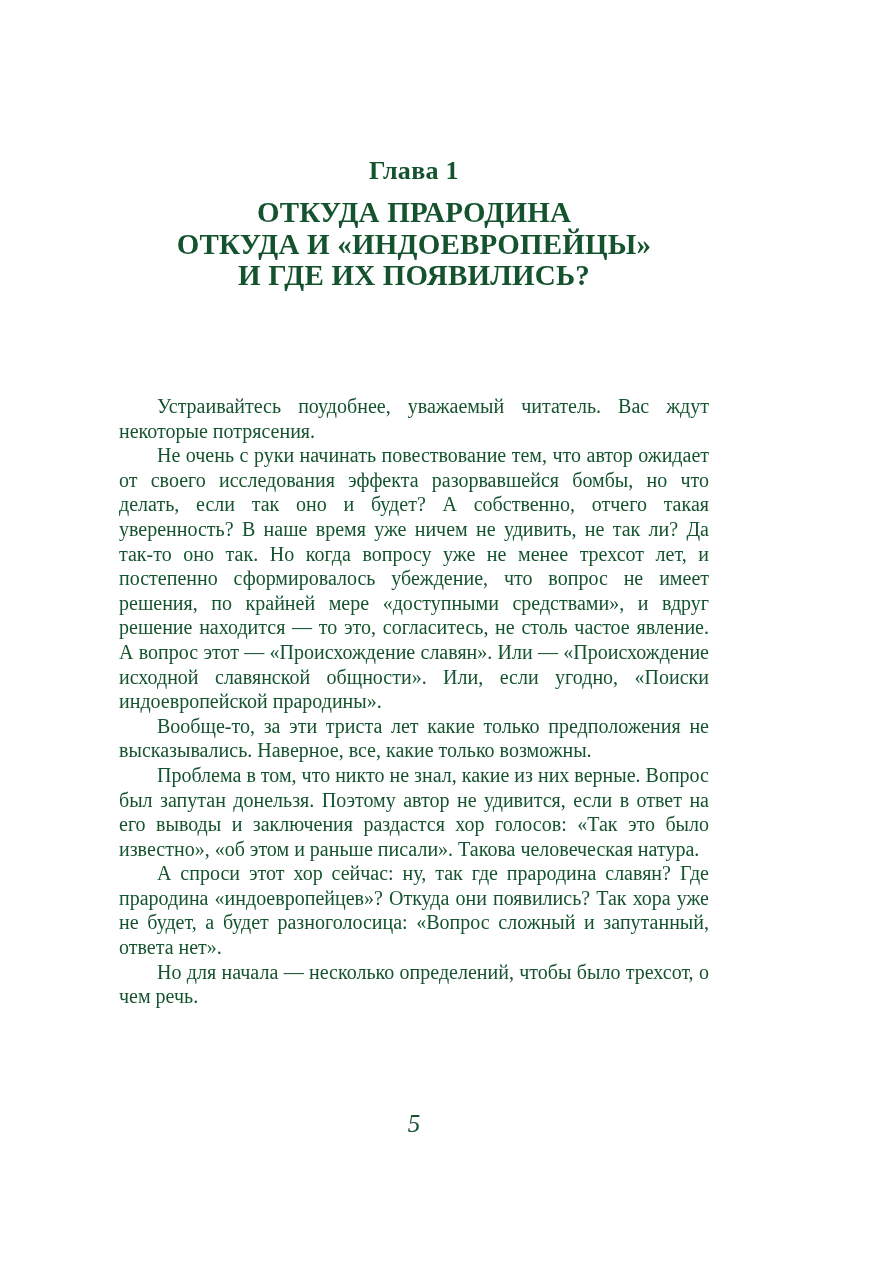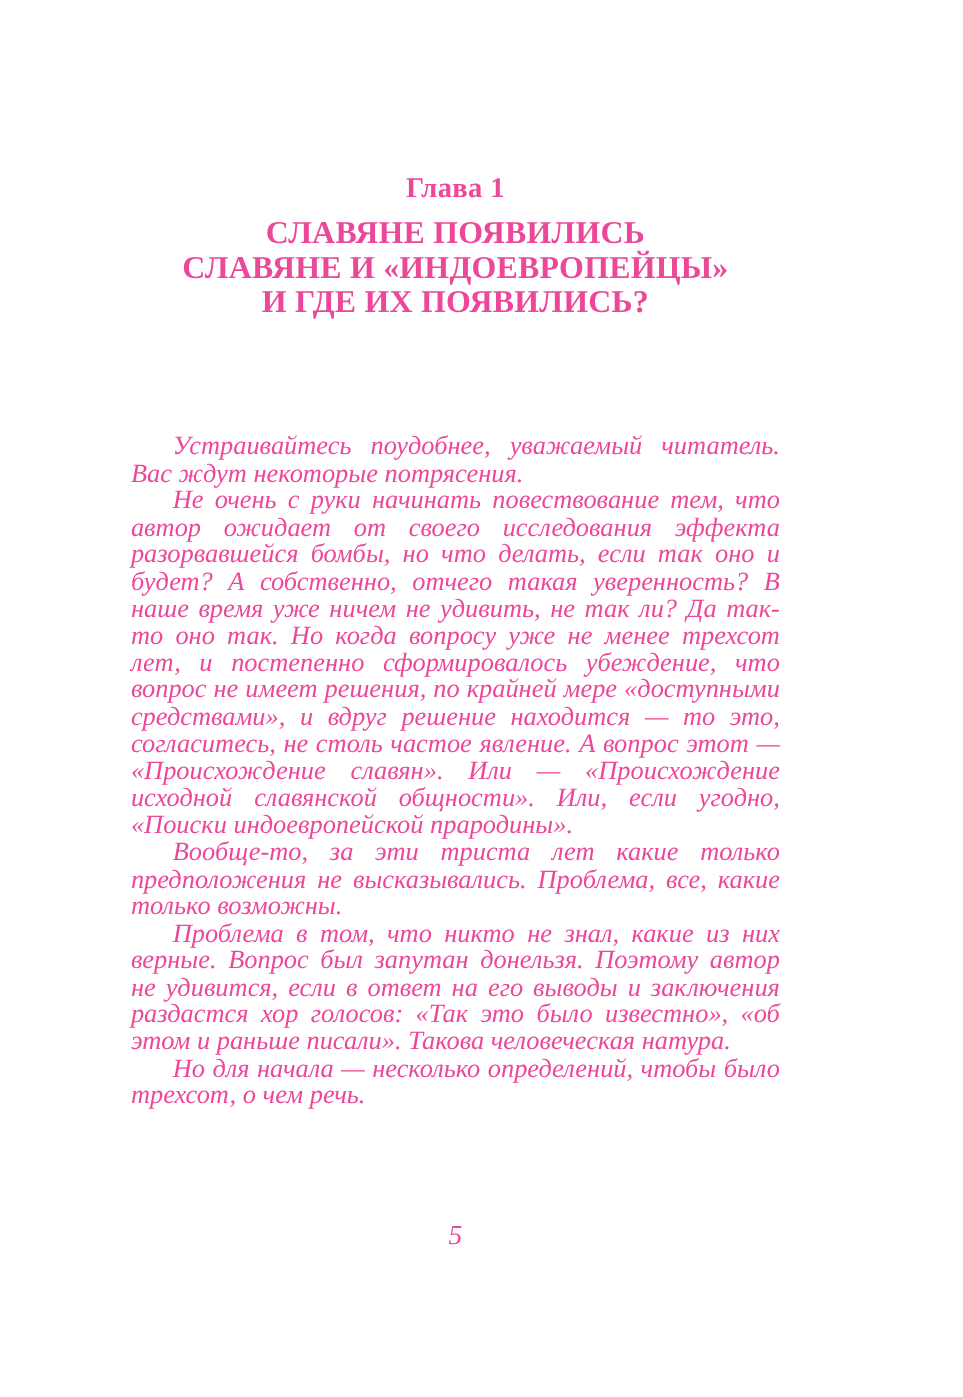--- a/index.html
+++ b/index.html
@@ -42,60 +42,60 @@
     font-size: 29px;
     font-weight: bold;
     line-height: 31.5px;
     letter-spacing: 0.2px;
   }
   .body-text {
     position: absolute;
     top: 394px;
     left: 0;
     width: 590px;
-    font-size: 24px;
+    font-size: 20px;
     line-height: 24.6px;
     text-align: justify;
     hyphens: auto;
-    font-style: italic;
     -webkit-hyphens: auto;
   }
   .body-text p {
     margin: 0;
     padding: 0;
     text-indent: 38px;
   }
   .page-number {
     position: absolute;
     top: 1110px;
     left: 0;
     width: 100%;
     text-align: center;
     font-style: italic;
     font-size: 25px;
   }
 </style>
 </head>
 <body>
 
-<div class="page" style="color: #ec4899; background: rgb(255, 255, 255);">
+<div class="page" style="color: #14532d; background: rgb(255, 255, 255);">
   <div class="column">
 
     <div class="chapter-label">Глава 1</div>
 
     <div class="chapter-title">
-      <div>СЛАВЯНЕ ПОЯВИЛИСЬ</div>
-      <div>СЛАВЯНЕ И «ИНДОЕВРОПЕЙЦЫ»</div>
+      <div>ОТКУДА ПРАРОДИНА</div>
+      <div>ОТКУДА И «ИНДОЕВРОПЕЙЦЫ»</div>
       <div>И ГДЕ ИХ ПОЯВИЛИСЬ?</div>
     </div>
 
     <div class="body-text">
       <p>Устраивайтесь поудобнее, уважаемый читатель. Вас ждут некоторые потрясения.</p>
       <p>Не очень с руки начинать повествование тем, что автор ожидает от своего исследования эффекта разорвавшейся бомбы, но что делать, если так оно и будет? А собственно, отчего такая уверенность? В наше время уже ничем не удивить, не так ли? Да так-то оно так. Но когда вопросу уже не менее трехсот лет, и постепенно сформировалось убеждение, что вопрос не имеет решения, по крайней мере «доступными средствами», и вдруг решение находится — то это, согласитесь, не столь частое явление. А вопрос этот — «Происхождение славян». Или — «Происхождение исходной славянской общности». Или, если угодно, «Поиски индоевропейской прародины».</p>
-      <p>Вообще-то, за эти триста лет какие только предположения не высказывались. Проблема, все, какие только возможны.</p>
+      <p>Вообще-то, за эти триста лет какие только предположения не высказывались. Наверное, все, какие только возможны.</p>
       <p>Проблема в том, что никто не знал, какие из них верные. Вопрос был запутан донельзя. Поэтому автор не удивится, если в ответ на его выводы и заключения раздастся хор голосов: «Так это было известно», «об этом и раньше писали». Такова человеческая натура.</p>
+      <p>А спроси этот хор сейчас: ну, так где прародина славян? Где прародина «индоевропейцев»? Откуда они появились? Так хора уже не будет, а будет разноголосица: «Вопрос сложный и запутанный, ответа нет».</p>
       <p>Но для начала — несколько определений, чтобы было трехсот, о чем речь.</p>
     </div>
 
     <div class="page-number">5</div>
 
   </div>
 </div>
 
 </body></html>

